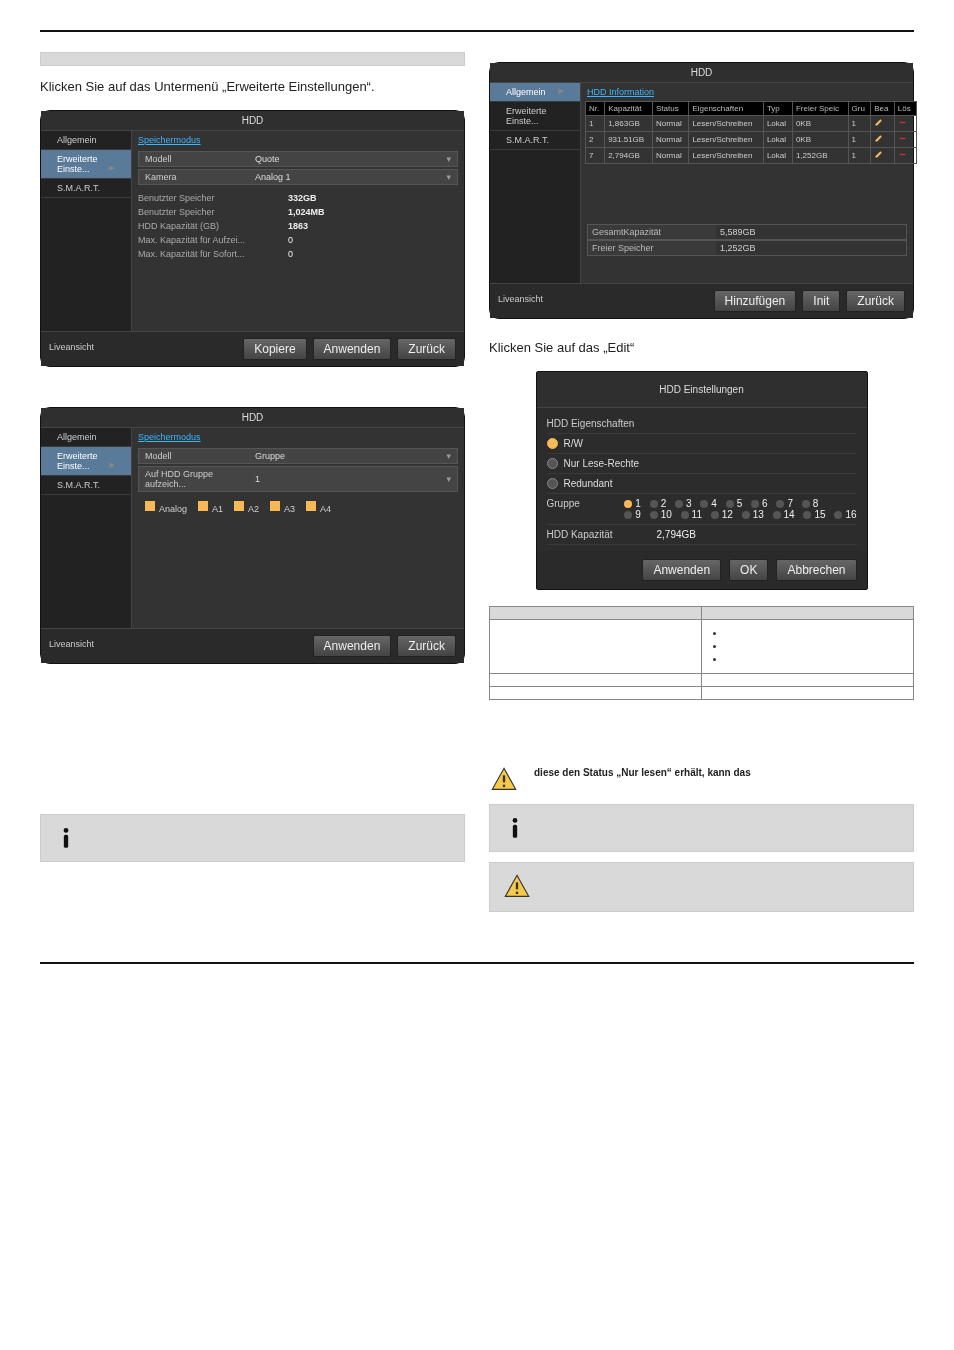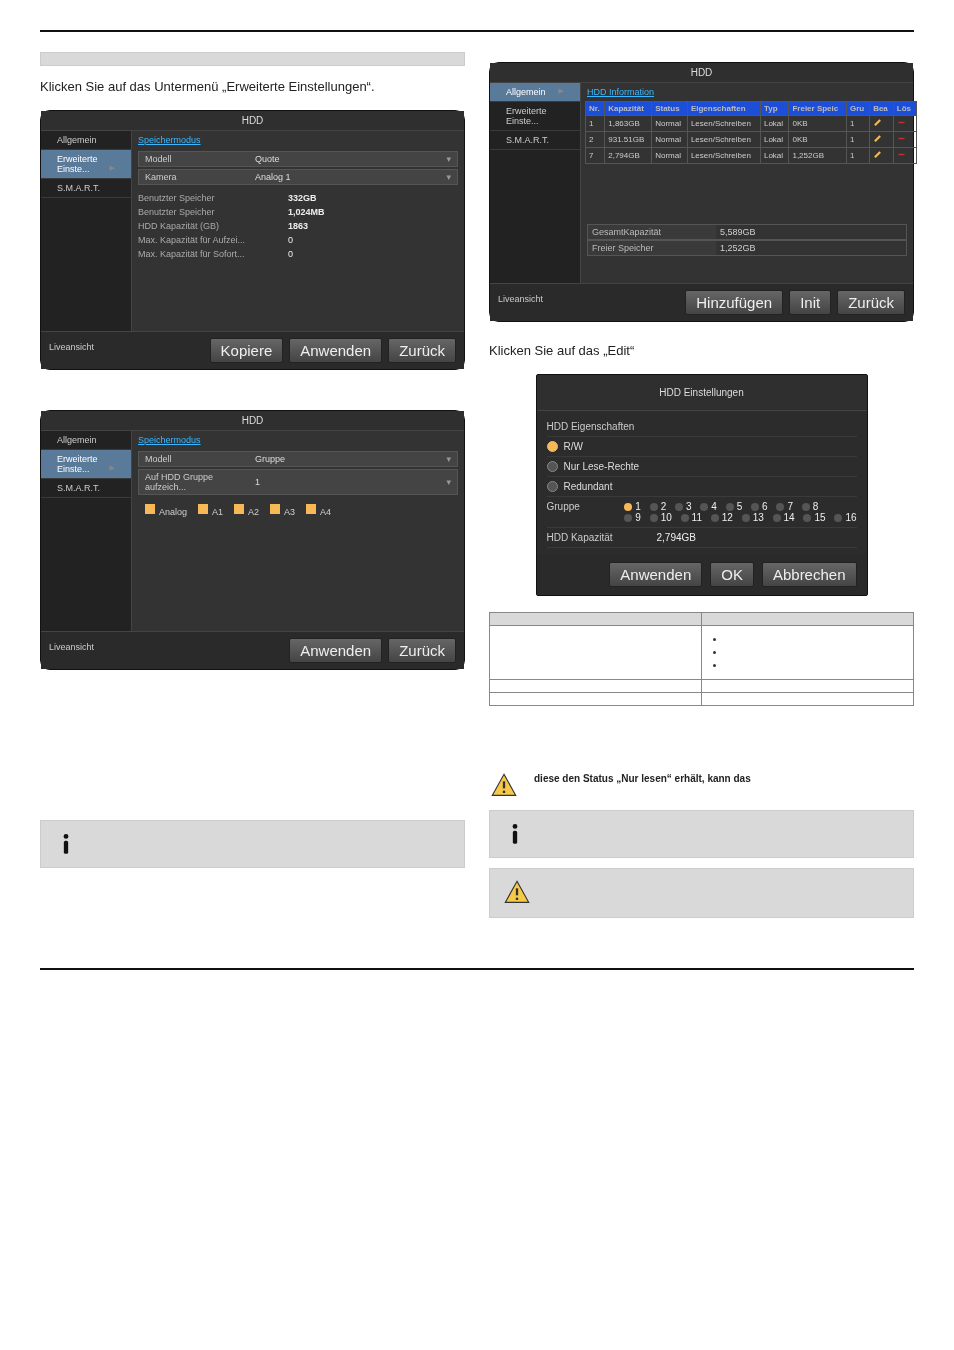--- a/index.html
+++ b/index.html
@@ -137,40 +137,40 @@
     gap: 6px;
     background: #2a2a2a;
     border-top: 1px solid #444;
   }
   .app-foot .fl { flex: 1; color: #ccc; font-size: 9px; padding-top: 4px; }
   .btn {
     background: linear-gradient(#666,#444);
     color: #eee;
     border: 1px solid #222;
     padding: 3px 10px;
-    font-size: 15px;
+    font-size: 12px;
     border-radius: 2px;
     cursor: pointer;
   }
 
   
   .hdd-table {
     width: 100%;
     border-collapse: collapse;
     font-size: 8px;
     color: #ccc;
   }
   .hdd-table th, .hdd-table td {
     border: 1px solid #555;
     padding: 2px 3px;
     text-align: left;
     white-space: nowrap;
     overflow: hidden;
   }
-  .hdd-table th { background: #1d4ed8; color: #bbb; font-weight: bold; }
+  .hdd-table th { background: #000000; color: #bbb; font-weight: normal; }
   .hdd-summary {
     margin: 60px 6px 6px 6px;
     font-size: 9px;
   }
   .hdd-summary .row { display: flex; border: 1px solid #555; }
   .hdd-summary .row .c1 { width: 120px; background: #3a3a3a; padding: 2px 4px; color: #bbb; }
   .hdd-summary .row .c2 { flex: 1; padding: 2px 4px; }
 
   
   .dlg {

